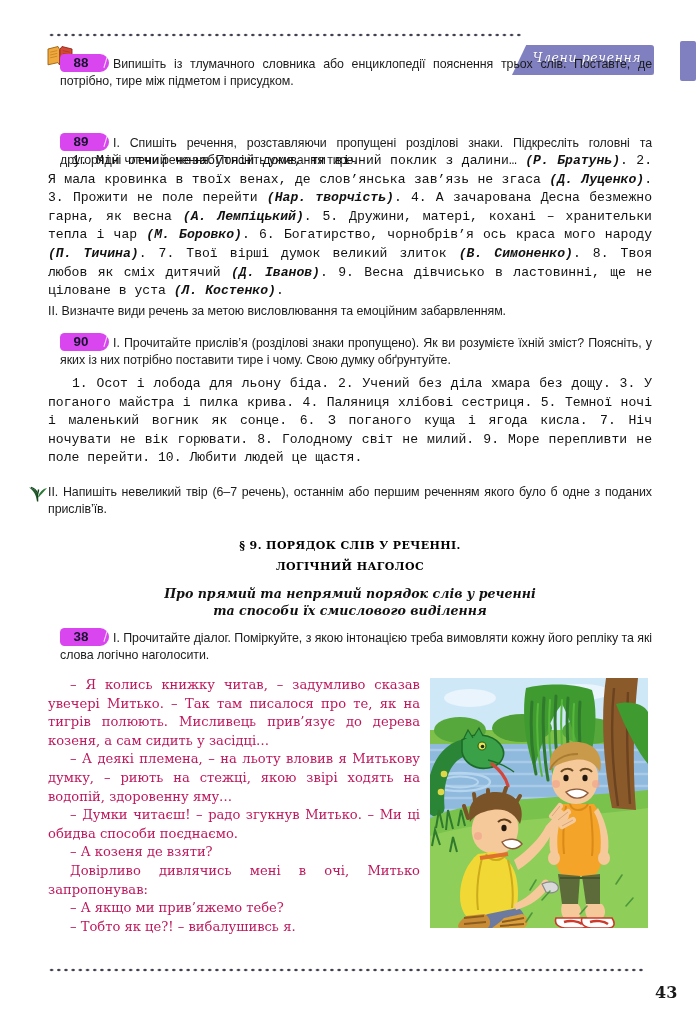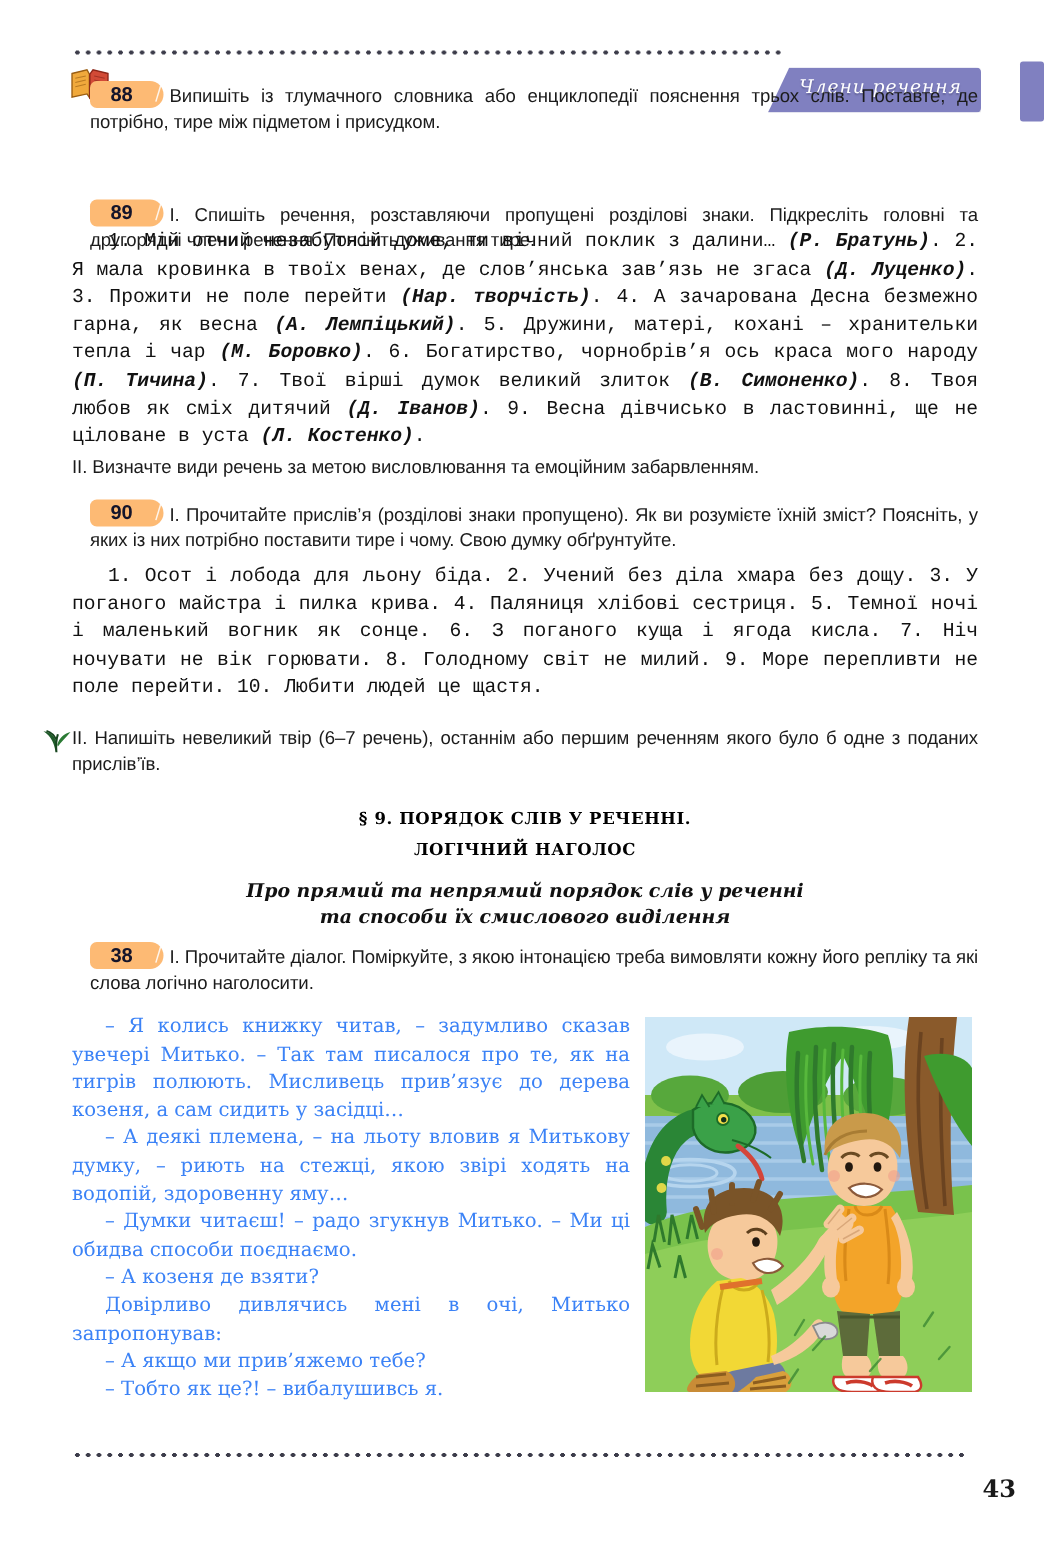--- a/index.html
+++ b/index.html
@@ -116,21 +116,21 @@
     font-weight: bold;
   }
 
   
   .exnum {
     display: inline-block;
     position: relative;
     min-width: 30px;
     padding: 1px 13px 2px 6px;
     margin-right: 4px;
-    background: #fdba74;
+    background: #d946ef;
     border-radius: 5px 10px 10px 5px;
     font-family: "Liberation Sans", sans-serif;
     font-weight: bold;
     font-size: 13.4px;
     line-height: 15px;
     color: #14142a;
     text-align: center;
     text-indent: 0;
     vertical-align: 1px;
   }
@@ -182,21 +182,21 @@
     text-align: center;
     color: #111111;
   }
 
   
   .dlg {
     font-family: "DejaVu Serif", serif;
     font-size: 13.1px;
     line-height: 18.6px;
     text-align: justify;
-    color: #3b82f6;
+    color: #be185d;
     text-indent: 22px;
   }
   .dlg p { margin: 0; }
 
   
   .illus {
     position: absolute;
     top: 678px;
     left: 430px;
     width: 218px;

